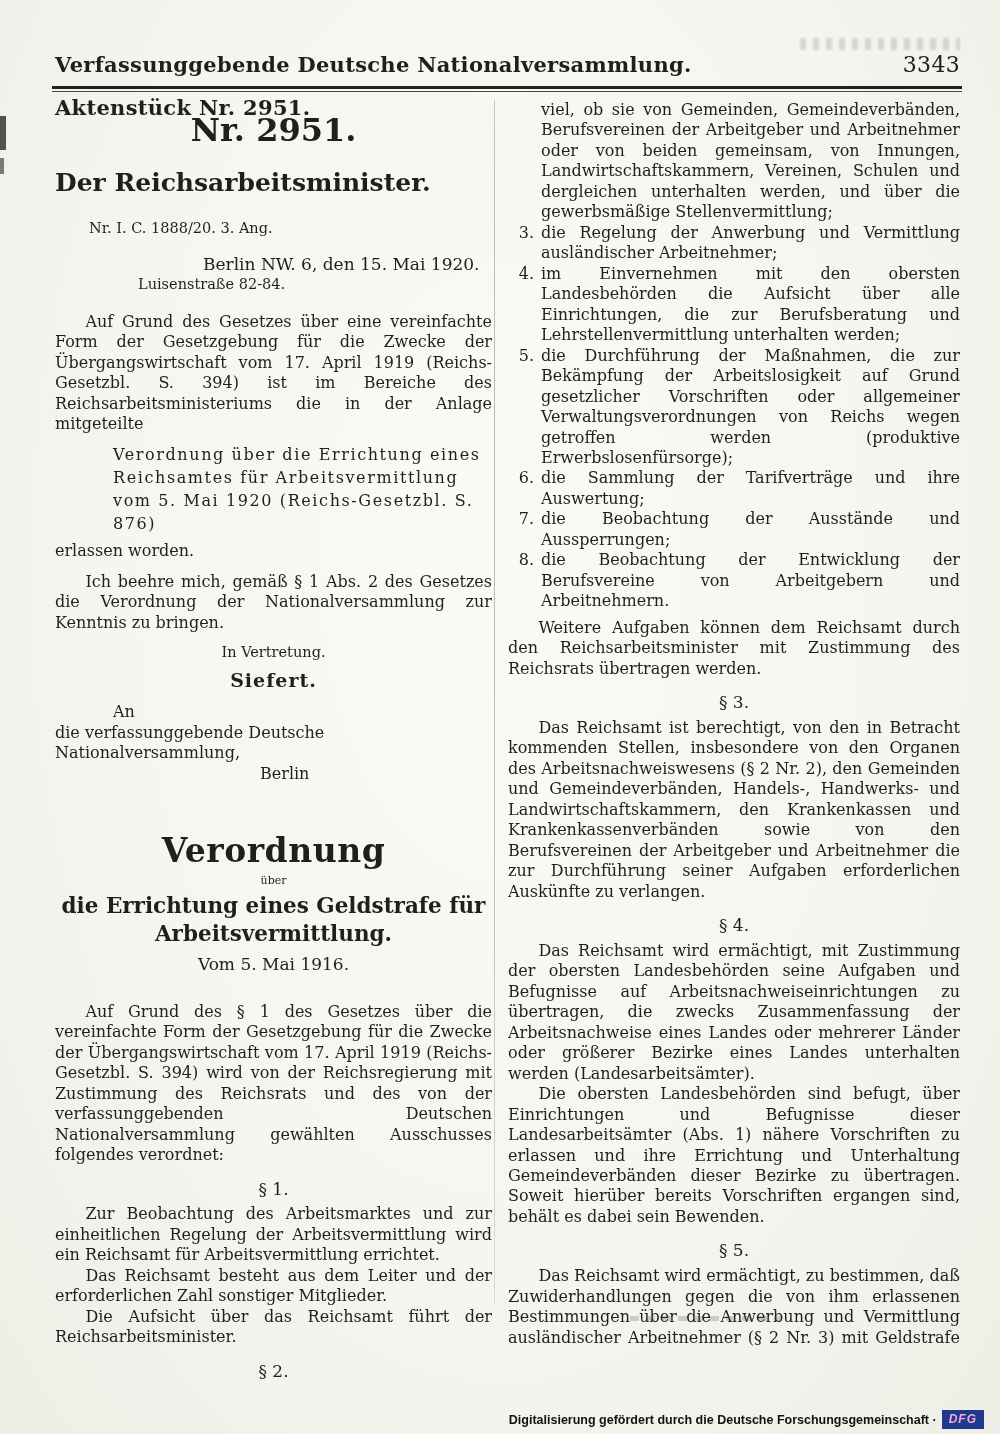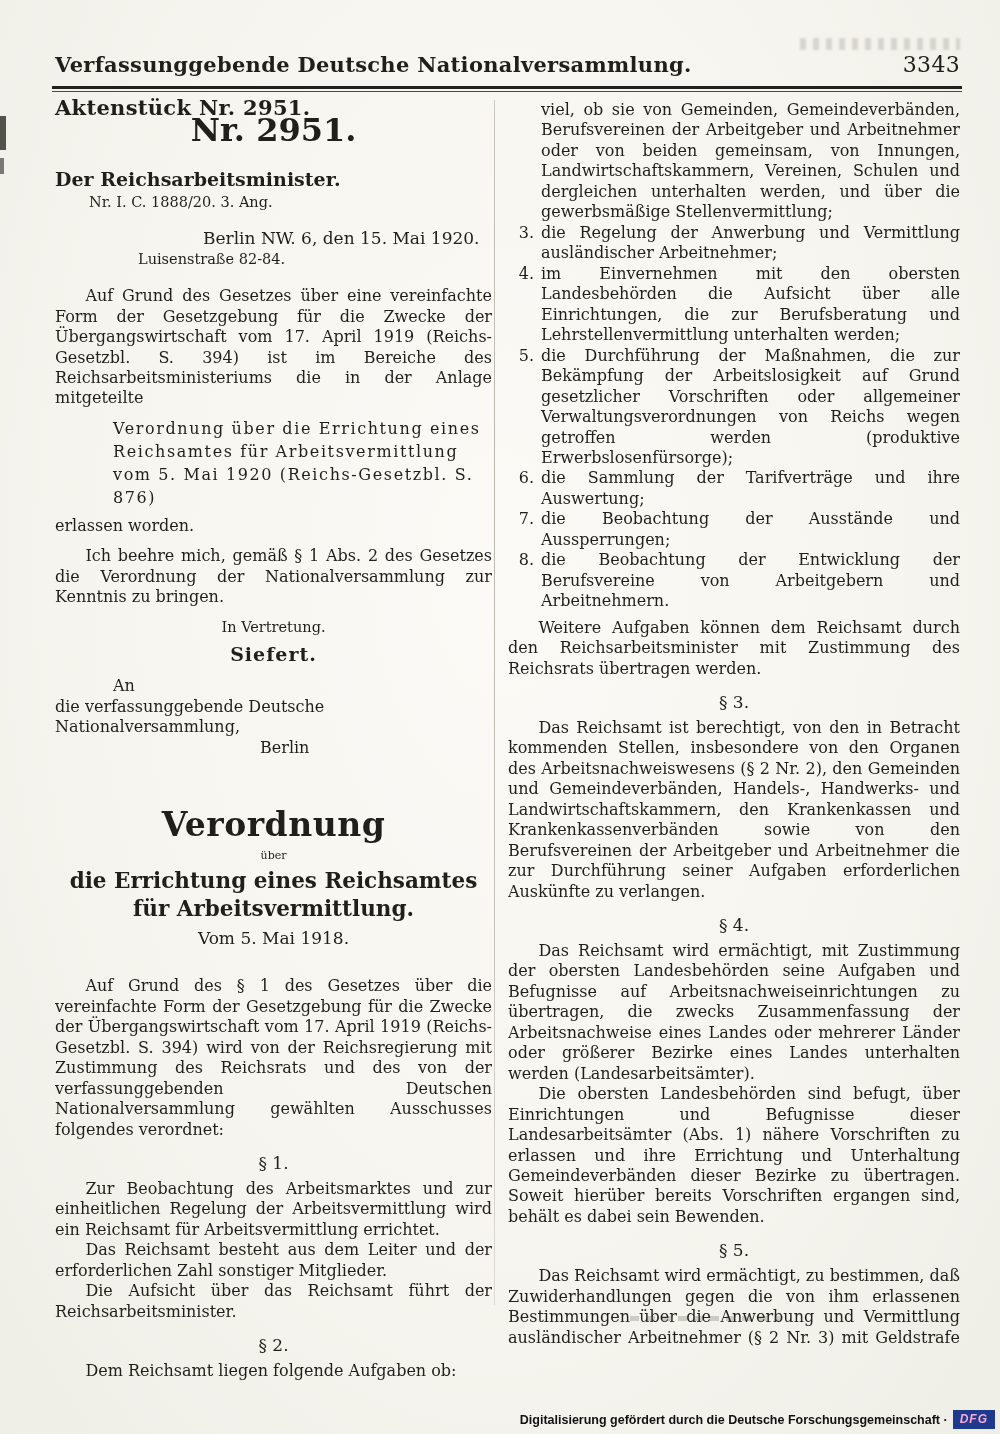--- a/index.html
+++ b/index.html
@@ -72,24 +72,24 @@
   .indent { text-indent: 1.9em; }
 
   
   .doc-number {
     text-align: center;
     font-size: 32px;
     font-weight: bold;
     margin: 10px 0 16px 0;
   }
   .sender {
-    font-size: 19px;
+    font-size: 25px;
     font-weight: bold;
     text-align: left;
-    margin-bottom: 2px;
+    margin-bottom: 20px;
   }
   .reference {
     font-size: 14.5px;
     margin: 0 0 16px 34px;
     text-align: left;
   }
   .dateline  { margin-left: 148px; font-size: 17px; text-align: left; }
   .address   { margin-left: 83px; font-size: 14.5px; text-align: left; margin-bottom: 18px; }
 
   .block-title {
@@ -158,21 +158,21 @@
     top: 1316px; left: 630px; width: 150px; height: 5px;
     background: repeating-linear-gradient(90deg,
       rgba(70,68,62,0.45) 0 9px, rgba(0,0,0,0) 9px 16px);
     filter: blur(0.7px);
     opacity: 0.5;
   }
 
   
   .footer {
     position: absolute;
-    right: 5px; bottom: 5px;
+    right: 16px; bottom: 5px;
     display: flex;
     align-items: center;
     gap: 5px;
     font-family: "Liberation Sans", sans-serif;
   }
   .footer .credit {
     font-size: 12.5px;
     font-weight: bold;
     color: #111;
   }
@@ -212,22 +212,22 @@
     <p class="indent mt10">Ich beehre mich, gemäß § 1 Abs. 2 des Gesetzes die Verordnung der Nationalversammlung zur Kenntnis zu bringen.</p>
 
     <p class="in-vertretung">In Vertretung.</p>
     <p class="letter-signature">Siefert.</p>
     <p class="an">An</p>
     <p class="addressee">die verfassunggebende Deutsche Nationalversammlung,</p>
     <p class="addressee-city">Berlin</p>
 
     <h1 class="decree-title">Verordnung</h1>
     <p class="decree-over">über</p>
-    <p class="decree-subtitle">die Errichtung eines Reichsamtes für Arbeitsvermittlung.</p>
-    <p class="decree-date">Vom 5. Mai 1918.</p>
+    <p class="decree-subtitle">die Errichtung eines Geldstrafe für Arbeitsvermittlung.</p>
+    <p class="decree-date">Vom 5. Mai 1916.</p>
 
     <p class="indent">Auf Grund des § 1 des Gesetzes über die vereinfachte Form der Gesetzgebung für die Zwecke der Übergangswirtschaft vom 17. April 1919 (Reichs-Gesetzbl. S. 394) wird von der Reichsregierung mit Zustimmung des Reichsrats und des von der verfassunggebenden Deutschen Nationalversammlung gewählten Ausschusses folgendes verordnet:</p>
 
     <p class="sect-head">§ 1.</p>
     <p class="indent">Zur Beobachtung des Arbeitsmarktes und zur einheitlichen Regelung der Arbeitsvermittlung wird ein Reichsamt für Arbeitsvermittlung errichtet.</p>
     <p class="indent">Das Reichsamt besteht aus dem Leiter und der erforderlichen Zahl sonstiger Mitglieder.</p>
     <p class="indent">Die Aufsicht über das Reichsamt führt der Reichsarbeitsminister.</p>
 
     <p class="sect-head">§ 2.</p>
     <p class="indent">Dem Reichsamt liegen folgende Aufgaben ob:</p>

